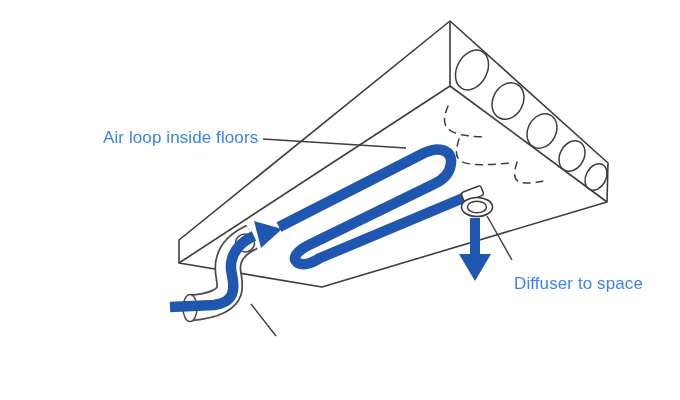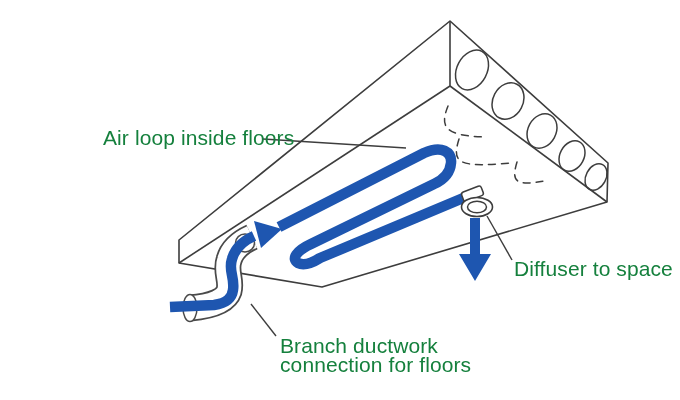--- a/index.html
+++ b/index.html
@@ -2,21 +2,21 @@
 <html><head>
 <meta charset="utf-8">
 <style>
   html,body{margin:0;padding:0;background:#ffffff;}
   #stage{
     position:relative;width:680px;height:400px;background:#ffffff;overflow:hidden;
     font-family:"Liberation Sans","DejaVu Sans",sans-serif;
   }
   #stage svg{position:absolute;left:0;top:0;}
   .label{
-    position:absolute;color:#15803d;font-size:21px;line-height:19px;
+    position:absolute;color:#3b82f6;font-size:17px;line-height:19px;
     white-space:pre-line;letter-spacing:0.1px;
   }
 </style>
 </head>
 <body>
 
 <div id="stage">
   <svg width="680" height="400" viewBox="0 0 680 400">
 
     <g stroke="#3d3d3d" stroke-width="1.6" fill="#ffffff" stroke-linejoin="round">
@@ -70,17 +70,15 @@
       <ellipse cx="477" cy="207" rx="15.5" ry="9.5" fill="#ffffff" stroke="#3d3d3d" stroke-width="1.6"></ellipse>
       <ellipse cx="477" cy="207" rx="9.5" ry="5.8" fill="#ffffff" stroke="#3d3d3d" stroke-width="1.5"></ellipse>
     </g>
 
     <path d="M470,218 L480,218 L480,254 L491,254 L475,281 L459,254 L470,254 Z" fill="#1e56b0"></path>
   </svg>
 
   <div class="label" style="left:103px;top:128px;">Air loop inside floors</div>
 
 
-  <div class="label" style="left:280px;top:336px;">Branch ductwork
-connection for floors</div>
 
-  <div class="label" style="left:514px;top:259px;">Diffuser to space</div>
+  <div class="label" style="left:514px;top:274px;">Diffuser to space</div>
 </div>
 
 </body></html>

